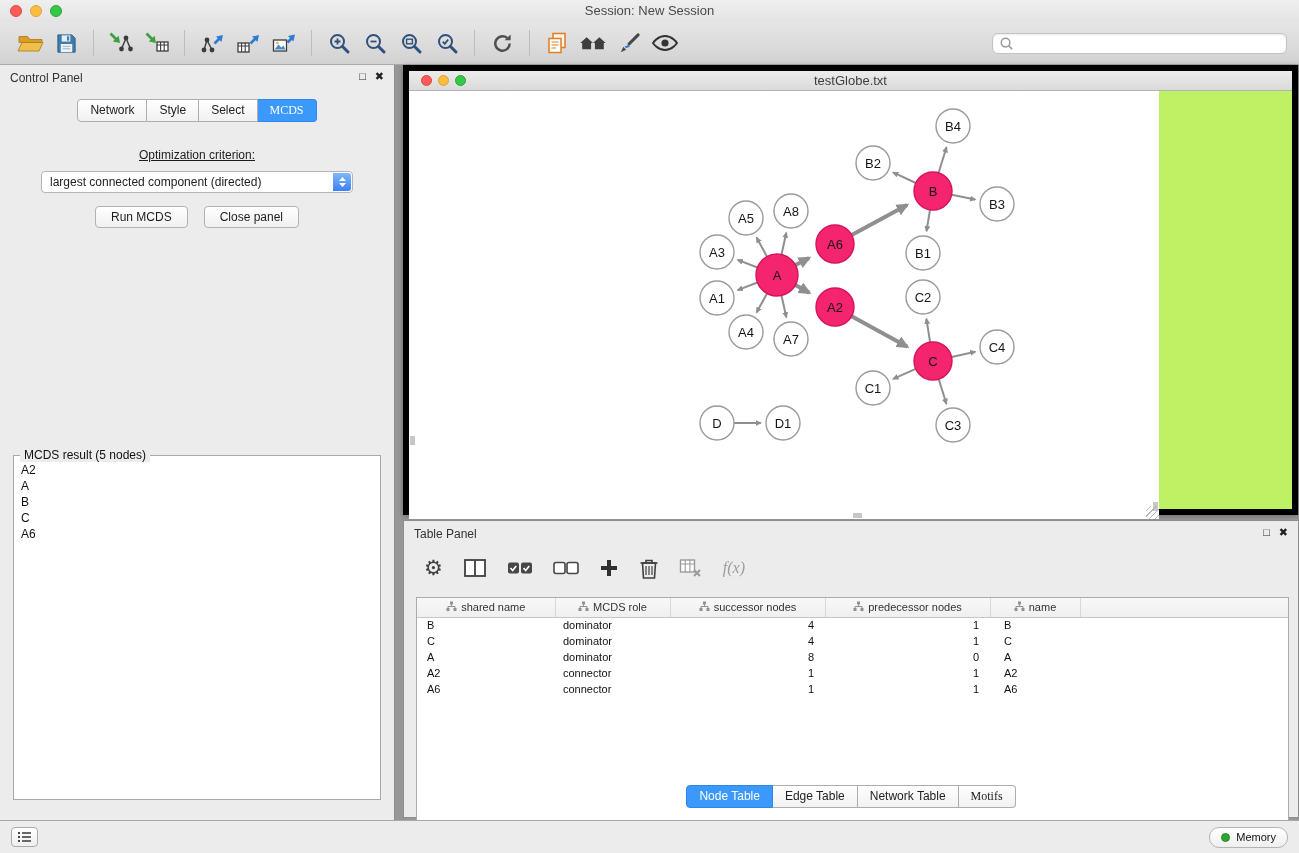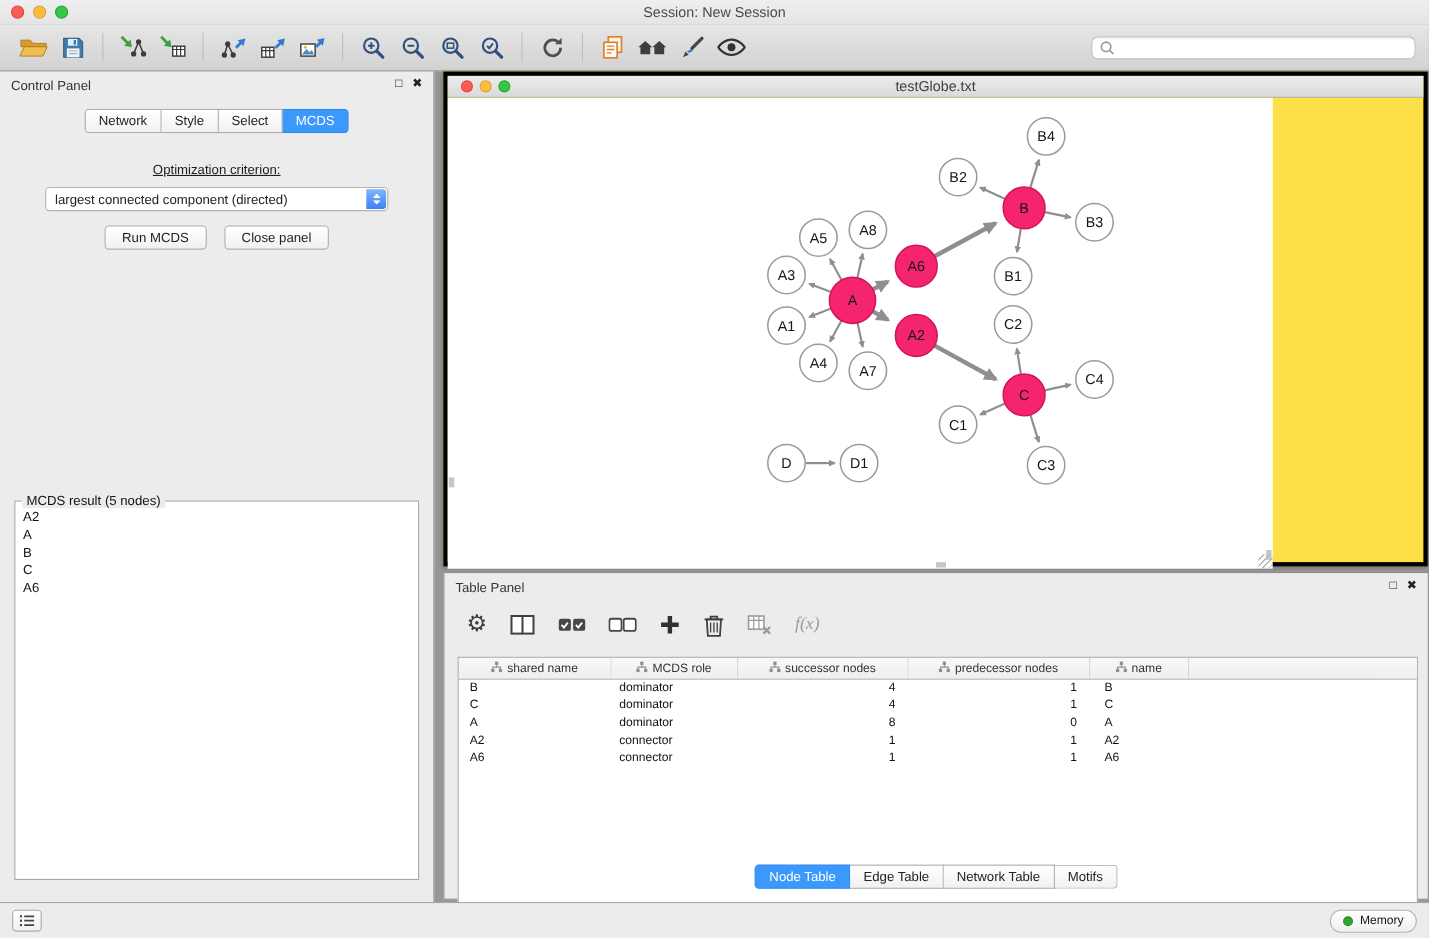--- a/index.html
+++ b/index.html
@@ -40,21 +40,21 @@
   .control-panel { position:absolute; left:0; top:65px; width:395px; height:755px;
     background:#ECECEC; border-right:1px solid #8E8E8E; }
   .panel-header { position:relative; height:26px; padding:6px 10px 0; font-size:12px; color:#333; }
   .panel-ctrls { position:absolute; right:10px; top:4px; display:flex; gap:9px; }
   .panel-ctrls span { font-size:11px; color:#222; line-height:14px; cursor:default; }
 
   .seg { display:flex; justify-content:center; margin-top:8px; }
   .seg .tab { font-size:12px; padding:3px 12px; color:#222;
     background:linear-gradient(#FFFFFF,#F1F1F1); border:1px solid #ADADAD; border-left:none;text-align:right; }
   .seg .tab:first-child { border-left:1px solid #ADADAD; border-radius:4px 0 0 4px; }
-  .seg .tab:last-child { border-radius:0 4px 4px 0; }
+  .seg .tab:last-child { border-radius:0 4px 4px 0;font-family:Liberation Serif, serif; }
   .seg .tab.active { background:#3B99FC; border-color:#2F87EB; color:#fff; }
 
   .opt-label { margin-top:26px; text-align:center; font-size:12px; color:#1d1d1d;text-decoration:underline; }
   .dropdown { position:relative; margin:9px auto 0; width:312px; height:22px;
     background:#fff; border:1px solid #B4B4B4; border-radius:4px;
     display:flex; align-items:center; padding-left:8px; font-size:12px; }
   .stepper { position:absolute; right:1px; top:1px; bottom:1px; width:18px;
     border-radius:0 3px 3px 0; background:linear-gradient(#7EB8FD,#3D7FF8);
     display:flex; flex-direction:column; align-items:center; justify-content:center; gap:2px; }
 
@@ -63,21 +63,21 @@
     background:linear-gradient(#FFFFFF,#F0F0F0); border:1px solid #B2B2B2; border-radius:4px; }
 
   .result-box { position:absolute; left:13px; right:13px; top:390px; height:345px;
     background:#fff; border:1px solid #A9A9A9; }
   .result-title { position:absolute; top:-8px; left:6px; background:#ECECEC;
     padding:0 4px; font-size:12px; color:#111; }
   .result-list { padding:6px 7px; font-size:12px; line-height:16px; color:#111; }
 
   
   .network-window { position:absolute; left:403px; top:65px; width:895px; height:450px;
-    background:#fde047; border:4px solid #000000; box-shadow:0 1px 5px rgba(0,0,0,0.3); }
+    background:#bef264; border:6px solid #000000; box-shadow:0 1px 5px rgba(0,0,0,0.3); }
   .nw-titlebar { position:relative; height:20px;
     background:linear-gradient(#ECECEC,#DADADA); border-bottom:1px solid #B3B3B3; }
   .nw-lights { position:absolute; left:12px; top:4px; display:flex; gap:6px; }
   .nw-lights .light { width:11px; height:11px; }
   .nw-title { text-align:center; font-size:13px; color:#3F3F3F; line-height:19px; }
   .nw-content { position:relative; width:750px; height:428px; background:#fff; overflow:hidden; }
   .node-label { font-family:"Liberation Sans",sans-serif; font-size:13px; fill:#161616; }
   .resize-grip { position:absolute; right:0; bottom:0; width:13px; height:13px;
     background:repeating-linear-gradient(135deg, transparent 0 3px, #B8B8B8 3px 4px); }
   .scroll-dot { position:absolute; background:#C7C7C7; }

